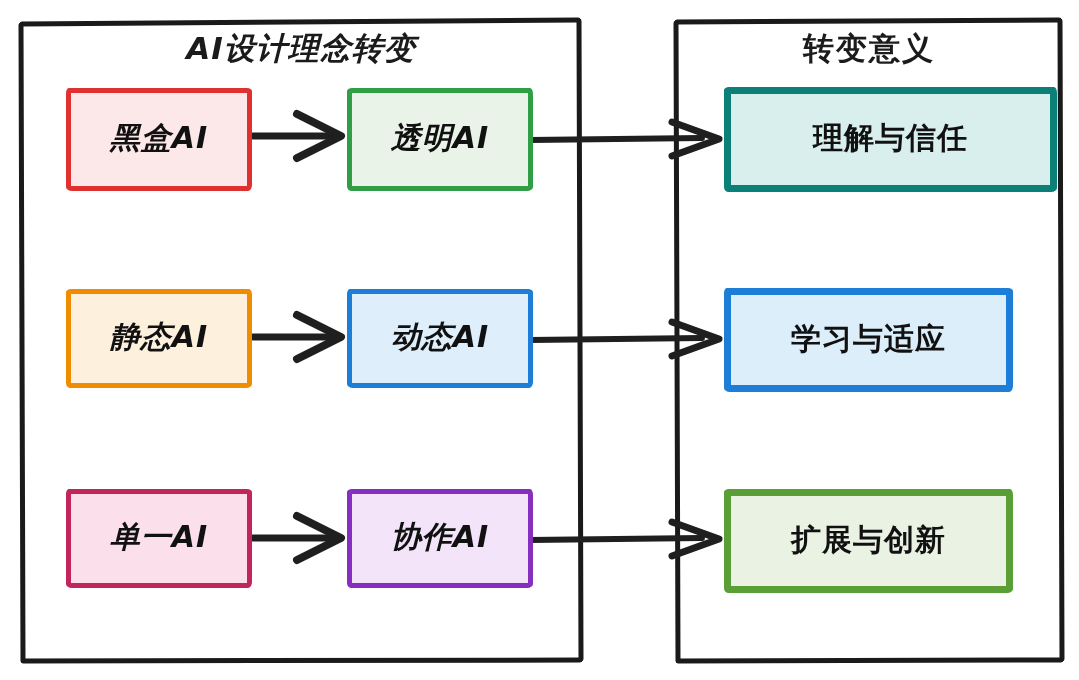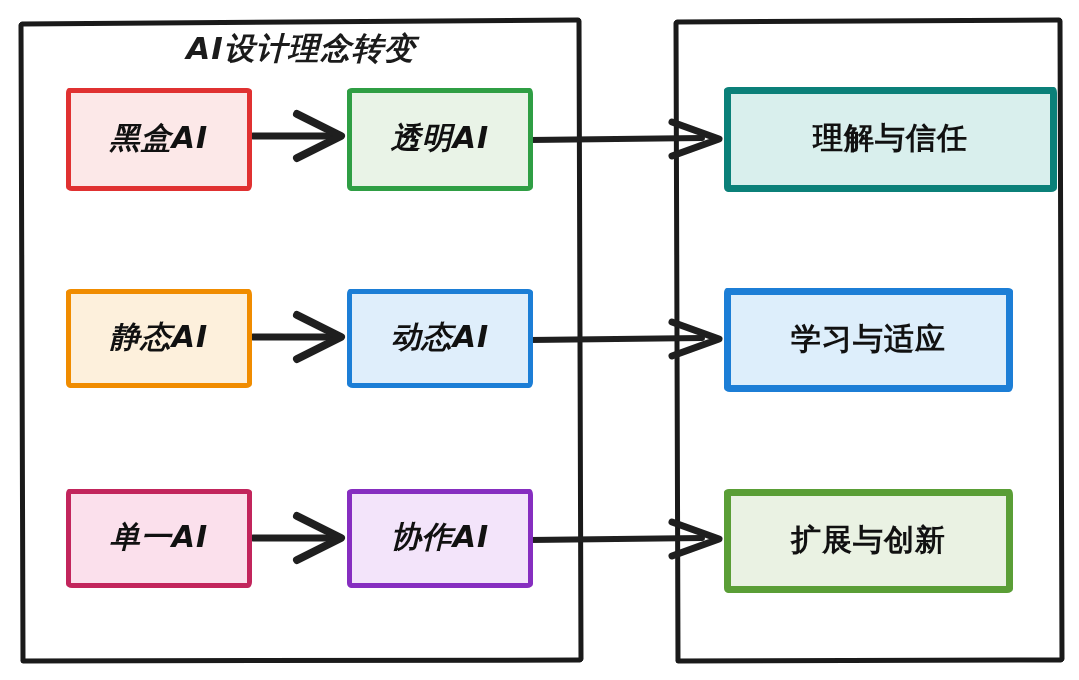--- a/index.html
+++ b/index.html
@@ -105,20 +105,21 @@
       <path d="M672,322 L719,339 L672,356" stroke-width="7"></path>
     </g>
     <g stroke="#1f1f1f" fill="none" stroke-width="6" stroke-linecap="round" stroke-linejoin="round">
       <path d="M530,540 L702,538"></path>
       <path d="M672,522 L719,539 L672,556" stroke-width="7"></path>
     </g>
   </svg>
 
   <div class="panel-title italicish" style="left:22px; top:28px; width:558px;">AI设计理念转变</div>
 
+  <div class="panel-title" style="left:678px; top:28px; width:382px;">转变意义</div>
 
   <div class="node skew-a" style="left:66px; top:88px; width:186px; height:103px;
               border:5px solid #e03131; background:#fce8e8;">
     <span class="node-label slant">黑盒AI</span>
   </div>
 
   <div class="node skew-b" style="left:347px; top:88px; width:186px; height:103px;
               border:5px solid #2f9e44; background:#e9f3e7;">
     <span class="node-label slant">透明AI</span>
   </div>

